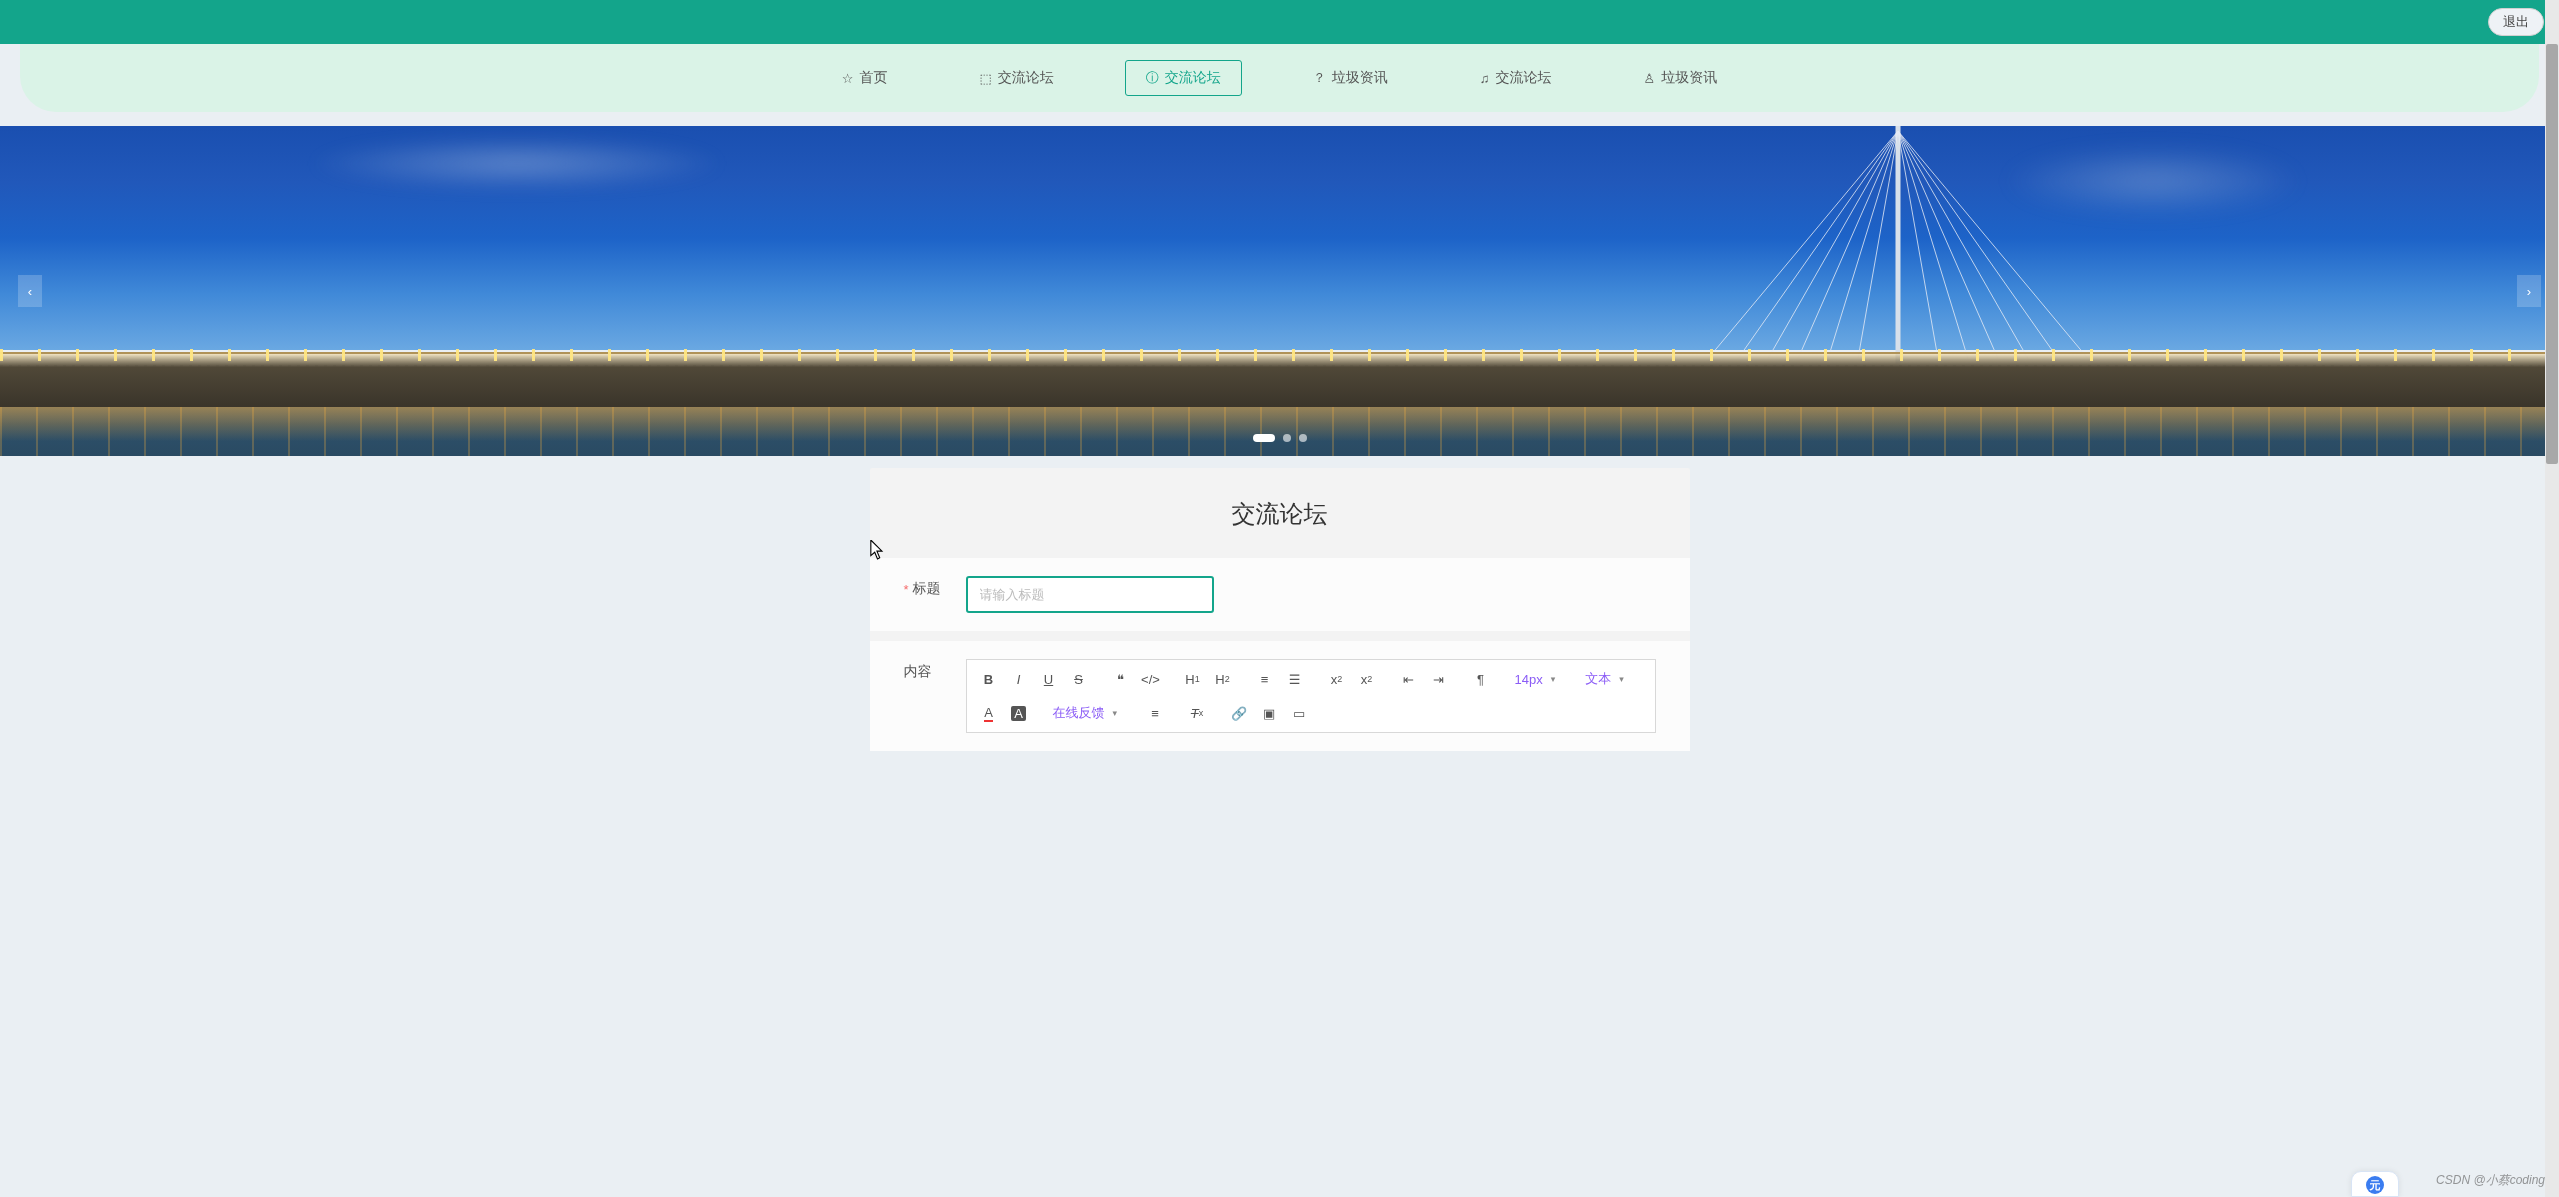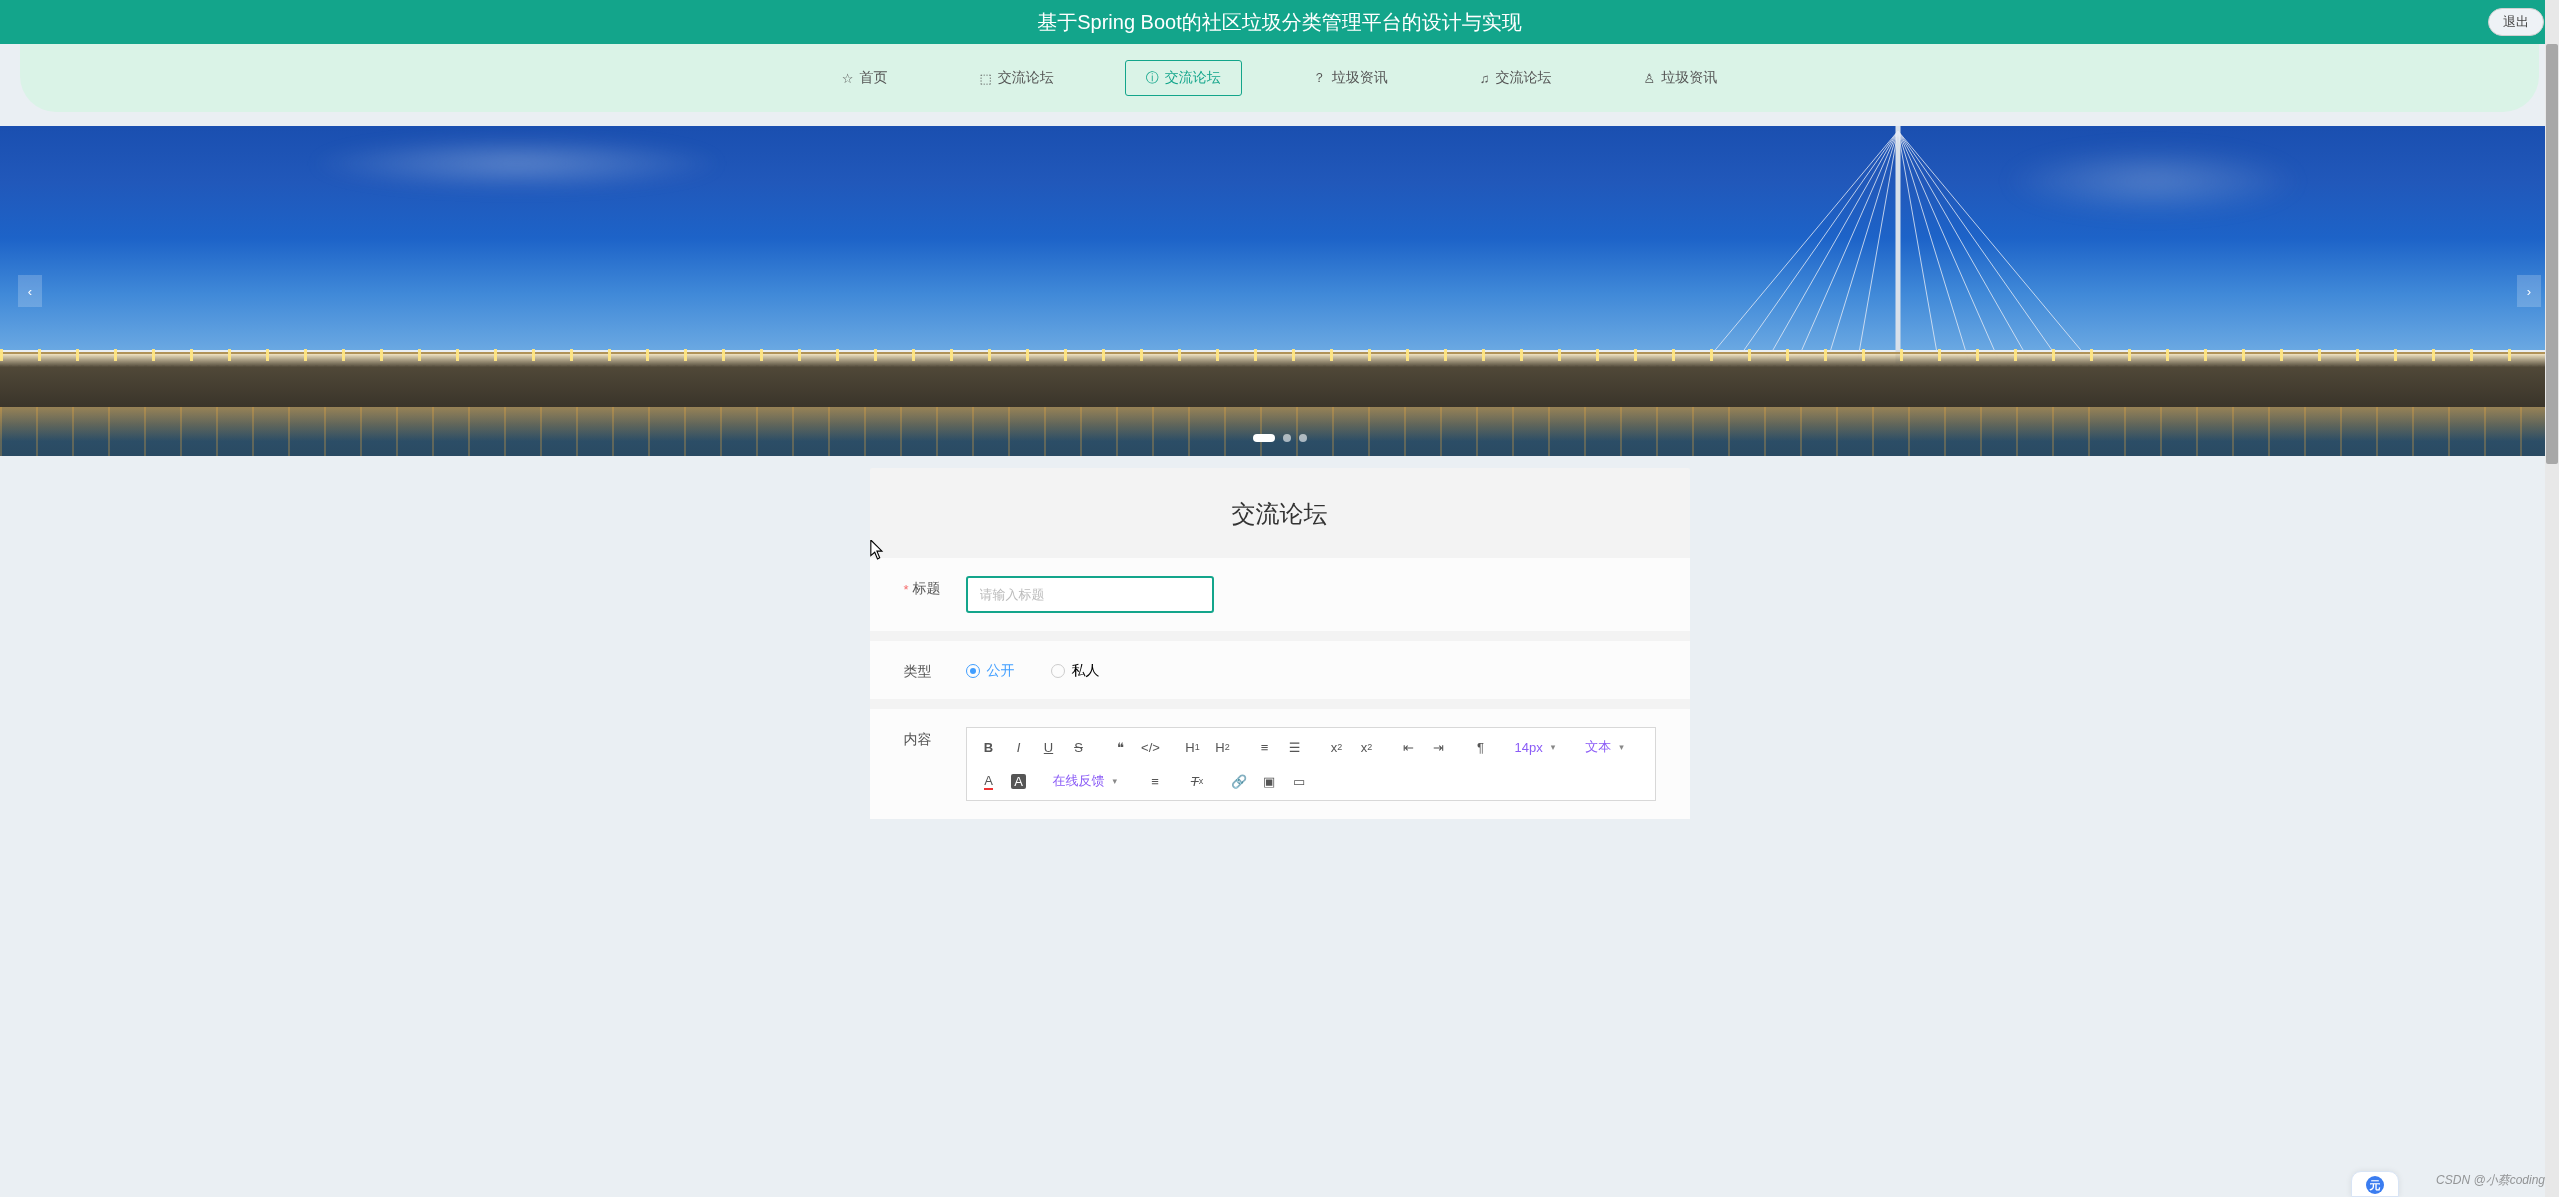--- a/index.html
+++ b/index.html
@@ -66,21 +66,20 @@
     .scrollbar-track { position: fixed; right: 0; top: 0; bottom: 0; width: 14px; background: #e8e8e8; }
     .scrollbar-thumb { position: absolute; right: 1px; top: 44px; width: 12px; height: 420px; background: #a8a8a8; border-radius: 2px; }
     
     .cursor { position: fixed; top: 540px; left: 870px; pointer-events: none; }
     .cursor svg { width: 15px; height: 20px; }
   </style>
 </head>
 <body>
 
 <div class="topbar">
-  <div class="topbar-title">基于Spring Boot的社区垃圾分类管理平台的设计与实现</div>
   <div class="topbar-right">
     <button class="logout-btn">退出</button>
   </div>
 </div>
 
 <div class="nav-container">
   <div class="nav-item">
     <span class="nav-icon">☆</span>
     <span>首页</span>
   </div>
@@ -143,33 +142,20 @@
   <h2 class="form-title">交流论坛</h2>
 
   <div class="form-row">
     <label class="form-label">
       <span class="required">*</span>
       <span>标题</span>
     </label>
     <input class="form-input" placeholder="请输入标题" style="">
   </div>
 
-  <div class="form-row">
-    <label class="form-label">类型</label>
-    <div class="radio-group">
-      <label class="radio-item">
-        <span class="radio-circle checked"></span>
-        <span class="radio-label checked">公开</span>
-      </label>
-      <label class="radio-item">
-        <span class="radio-circle"></span>
-        <span class="radio-label">私人</span>
-      </label>
-    </div>
-  </div>
 
   <div class="form-row">
     <label class="form-label">内容</label>
     <div class="editor-wrap">
       <div class="editor-toolbar">
         <span class="tb-btn">
             <b>B</b>
           </span>
         <span class="tb-btn">
             <i>I</i>

